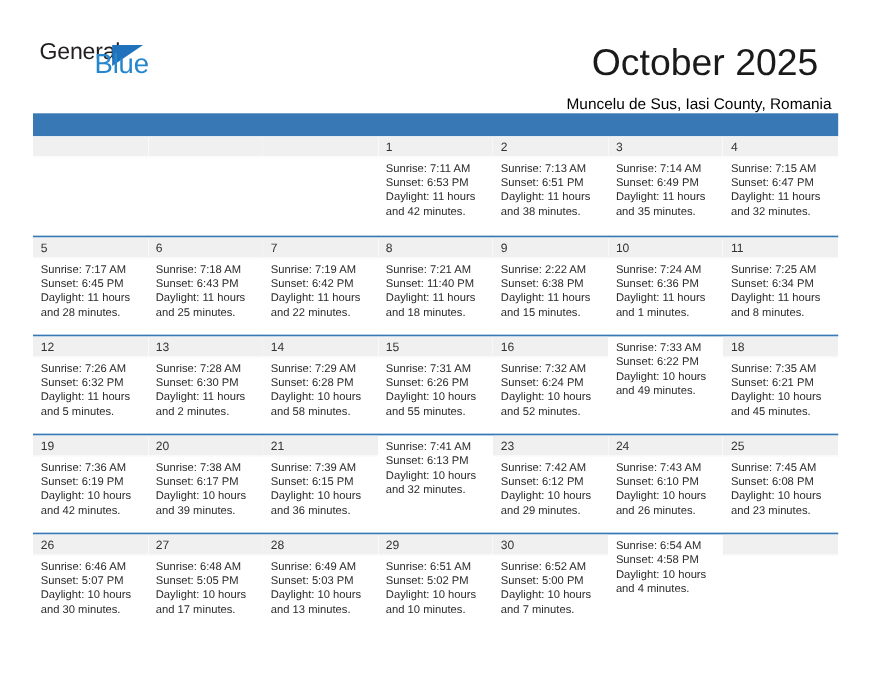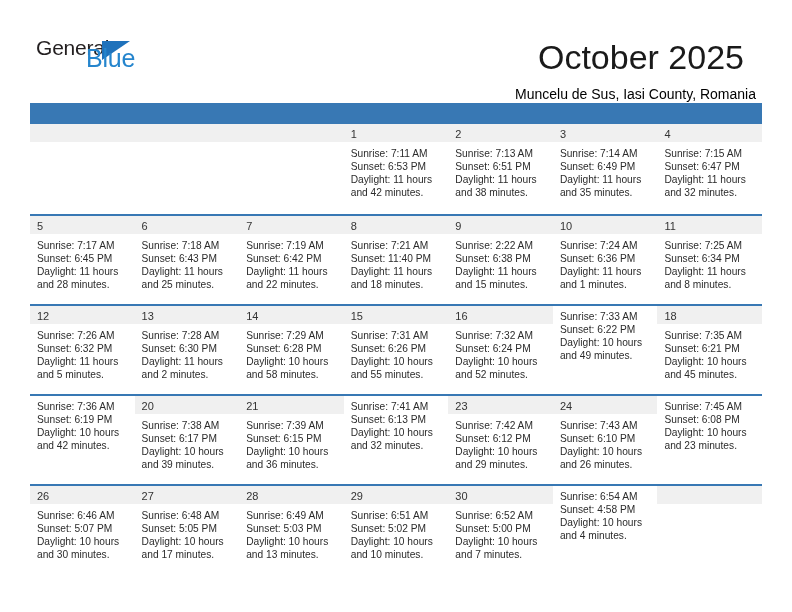--- a/index.html
+++ b/index.html
@@ -352,20 +352,21 @@
             <div class="cell-body">
               <div>Sunrise: 7:35 AM</div>
               <div>Sunset: 6:21 PM</div>
               <div>Daylight: 10 hours</div>
               <div>and 45 minutes.</div>
             </div>
           </div>
         </div>
         <div class="week">
           <div class="cell">
+            <div class="cell-head"><span class="daynum">19</span></div>
             <div class="cell-body">
               <div>Sunrise: 7:36 AM</div>
               <div>Sunset: 6:19 PM</div>
               <div>Daylight: 10 hours</div>
               <div>and 42 minutes.</div>
             </div>
           </div>
           <div class="cell">
             <div class="cell-head"><span class="daynum">20</span></div>
             <div class="cell-body">
@@ -404,20 +405,21 @@
           <div class="cell">
             <div class="cell-head"><span class="daynum">24</span></div>
             <div class="cell-body">
               <div>Sunrise: 7:43 AM</div>
               <div>Sunset: 6:10 PM</div>
               <div>Daylight: 10 hours</div>
               <div>and 26 minutes.</div>
             </div>
           </div>
           <div class="cell">
+            <div class="cell-head"><span class="daynum">25</span></div>
             <div class="cell-body">
               <div>Sunrise: 7:45 AM</div>
               <div>Sunset: 6:08 PM</div>
               <div>Daylight: 10 hours</div>
               <div>and 23 minutes.</div>
             </div>
           </div>
         </div>
         <div class="week">
           <div class="cell">

